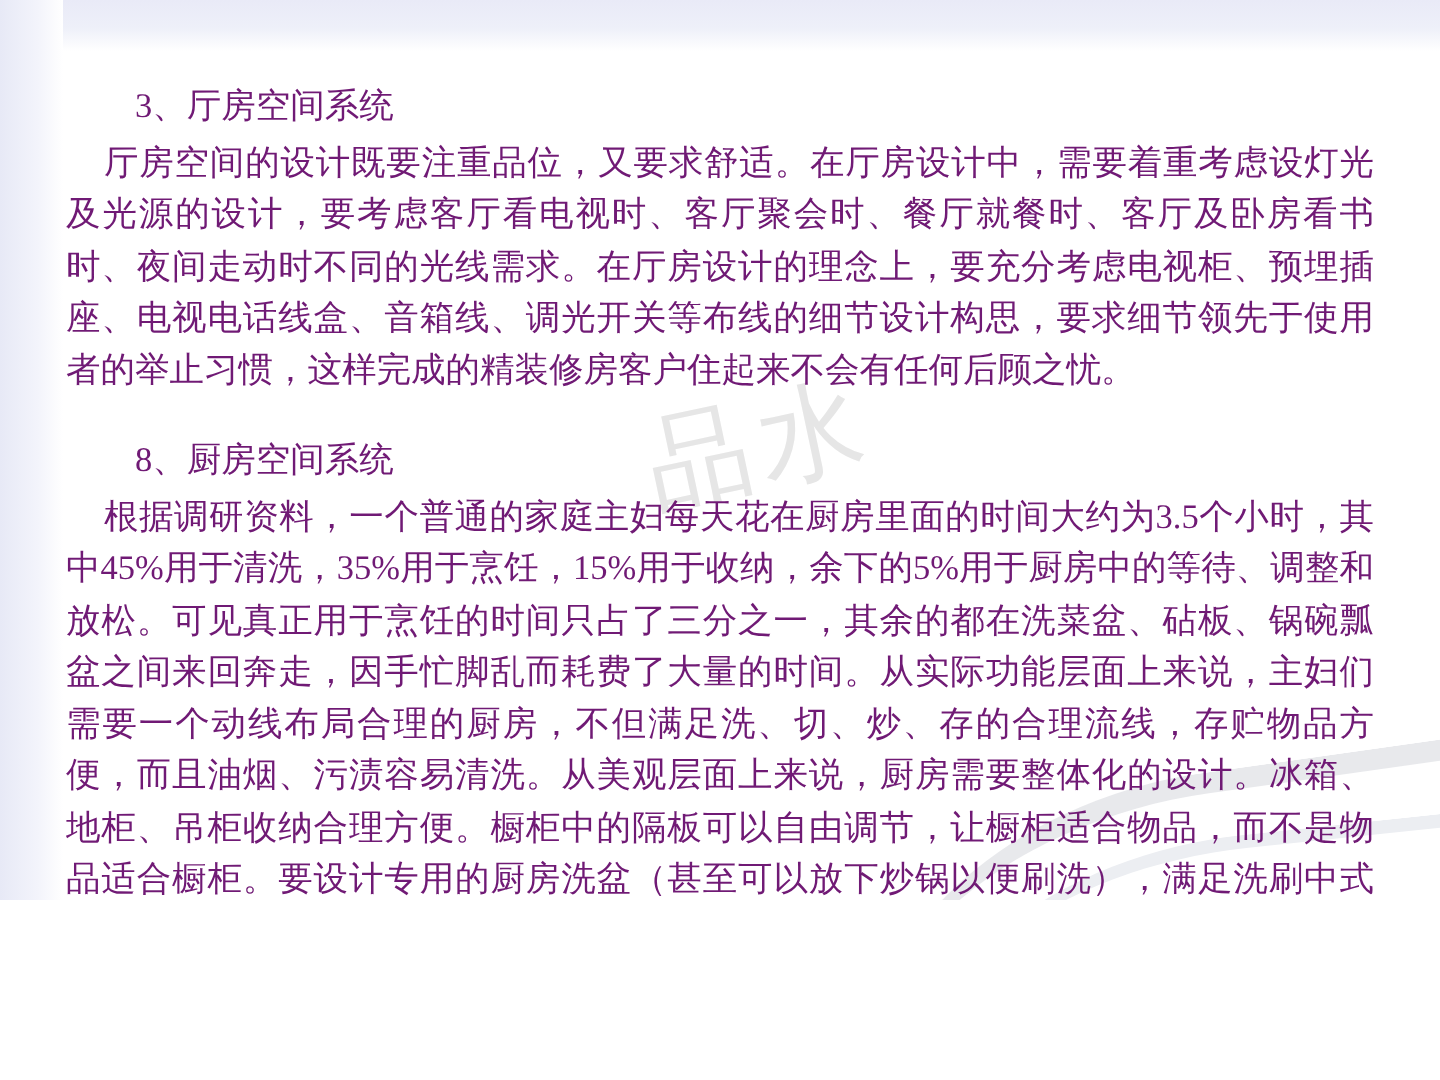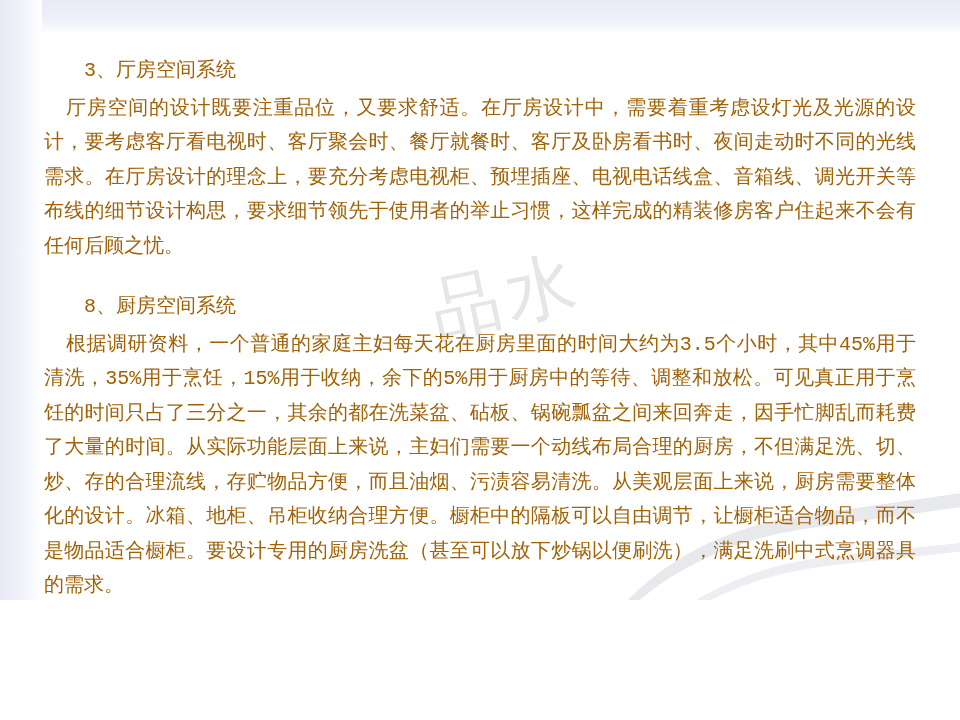--- a/index.html
+++ b/index.html
@@ -80,24 +80,24 @@
     transform: rotate(-6deg);
     pointer-events: none;
   }
   .content {
     position: absolute;
     left: 44px;
     top: 54px;
     width: 872px;
   }
   .para {
-    color: #a16207;
-    font-size: 20px;
+    color: #701a75;
+    font-size: 23px;
     line-height: 34.5px;
-    font-family: Liberation Mono, monospace;
+    font-family: Liberation Serif, serif;
     letter-spacing: 0px;
     text-align: justify;
     margin: 0;
   }
   .heading {
     text-indent: 2em;
     margin-bottom: 3px;
   }
   .body-para {
     text-indent: 1.1em;

